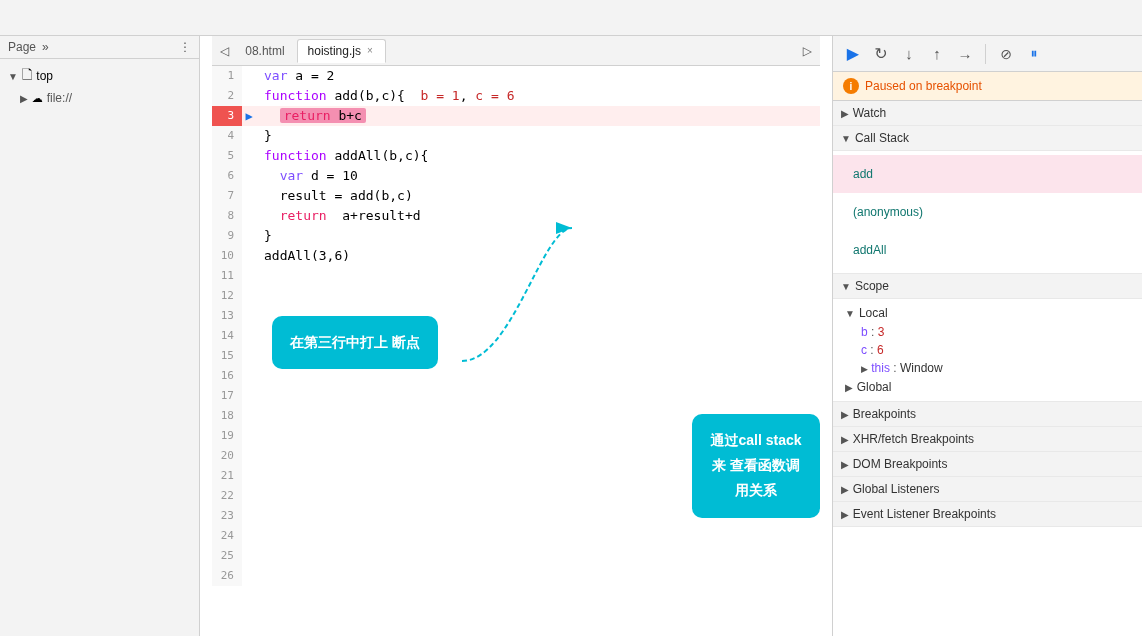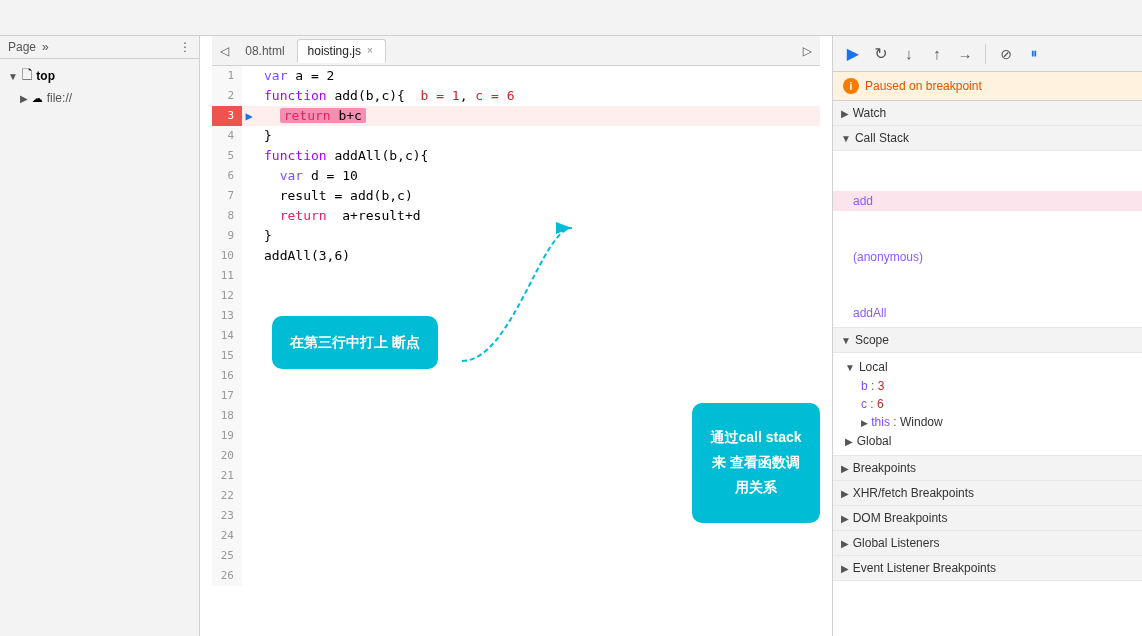--- a/index.html
+++ b/index.html
@@ -248,25 +248,24 @@
       gap: 4px;
       background: #f3f3f3;
     }
 
     .section-content {
       padding: 4px 0;
       border-bottom: 1px solid #e8e8e8;
     }
 
     .call-stack-item {
-      padding: 3px 20px;
+      padding: 12px 20px;
       font-size: 12px;
       cursor: pointer;
-      color: #8b5cf6;
-      margin-top: 36px;
+      color: #0f766e;
     }
     .call-stack-item.active { background: #fce4ec; }
 
     .scope-header-item {
       padding: 3px 12px;
       font-size: 12px;
       font-weight: 500;
       color: #333;
       display: flex;
       align-items: center;
@@ -296,25 +295,25 @@
       font-size: 14px;
       font-weight: bold;
       text-align: center;
       line-height: 1.8;
       z-index: 100;
       border: 2px dashed #00bcd4;
     }
 
     .callout-center {
       position: absolute;
-      top: 337px;
+      top: 348px;
       left: 480px;
       background: #00bcd4;
       border-radius: 10px;
-      padding: 20px 16px;
+      padding: 12px 16px;
       color: #fff;
       font-size: 14px;
       font-weight: bold;
       text-align: center;
       line-height: 1.8;
       z-index: 100;
       border: 2px dashed #00bcd4;
     }
 
     svg.arrows {
@@ -343,21 +342,21 @@
     <div class="sidebar">
       <div class="sidebar-header">
         <span>Page</span>
         <span style="color:#555;">»</span>
         <span style="color:#555; margin-left:auto;">⋮</span>
       </div>
       <div class="sidebar-content">
         <div class="sidebar-item">
           <span class="triangle">▼</span>
           <span style="font-size:13px;">🗋</span>
-          <span style="font-weight:700;">top</span>
+          <span style="font-weight:400;">top</span>
         </div>
         <div class="sidebar-item" style="padding-left:20px;">
           <span class="triangle">▶</span>
           <span style="font-size:11px;">☁</span>
           <span style="color:#555;">file://</span>
         </div>
       </div>
     </div>
 
     <div class="editor-panel">

